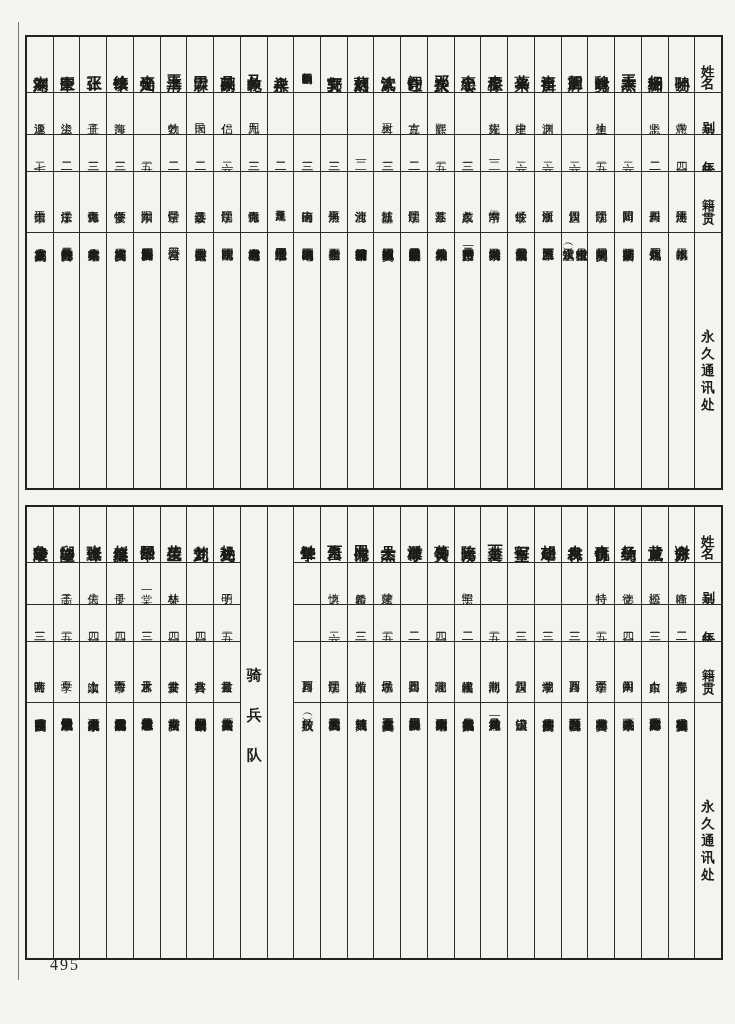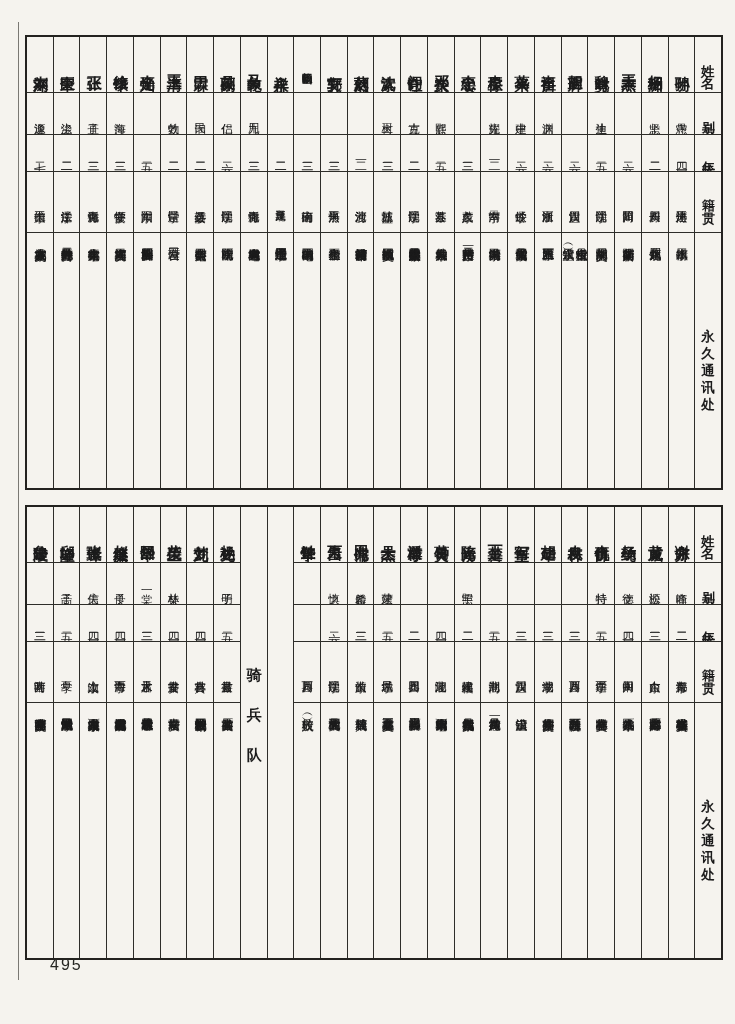--- a/index.html
+++ b/index.html
@@ -34,21 +34,21 @@
   .hdr{font-weight:700;}
   .hdr.name{font-size:13.5px;letter-spacing:12px;}
   .hdr.alias{font-size:13px;letter-spacing:3px;}
   .hdr.age{font-size:13px;letter-spacing:2px;}
   .hdr.native{font-size:13px;letter-spacing:13px;}
   .hdr.addr{justify-content:center;font-size:13.5px;letter-spacing:17px;padding-top:0;}
   .divider-col{display:flex;align-items:center;justify-content:flex-start;}
   .divider-label{writing-mode:vertical-rl;text-orientation:mixed;font-size:15px;font-weight:700;letter-spacing:40px;padding-top:148px;}
   .page-num{
     position:absolute;left:50px;top:956px;
-    font-family:Liberation Sans, sans-serif;font-size:16px;letter-spacing:2px;color:#262622;
+    font-family:Liberation Serif, serif;font-size:16px;letter-spacing:2px;color:#262622;
   }
 </style>
 </head>
 <body>
 
 <div class="canvas">
   <div class="bind-line"></div>
   <div class="rtable" id="table-top">
       <div class="col">
         <div class="cell name hdr">姓名</div>

